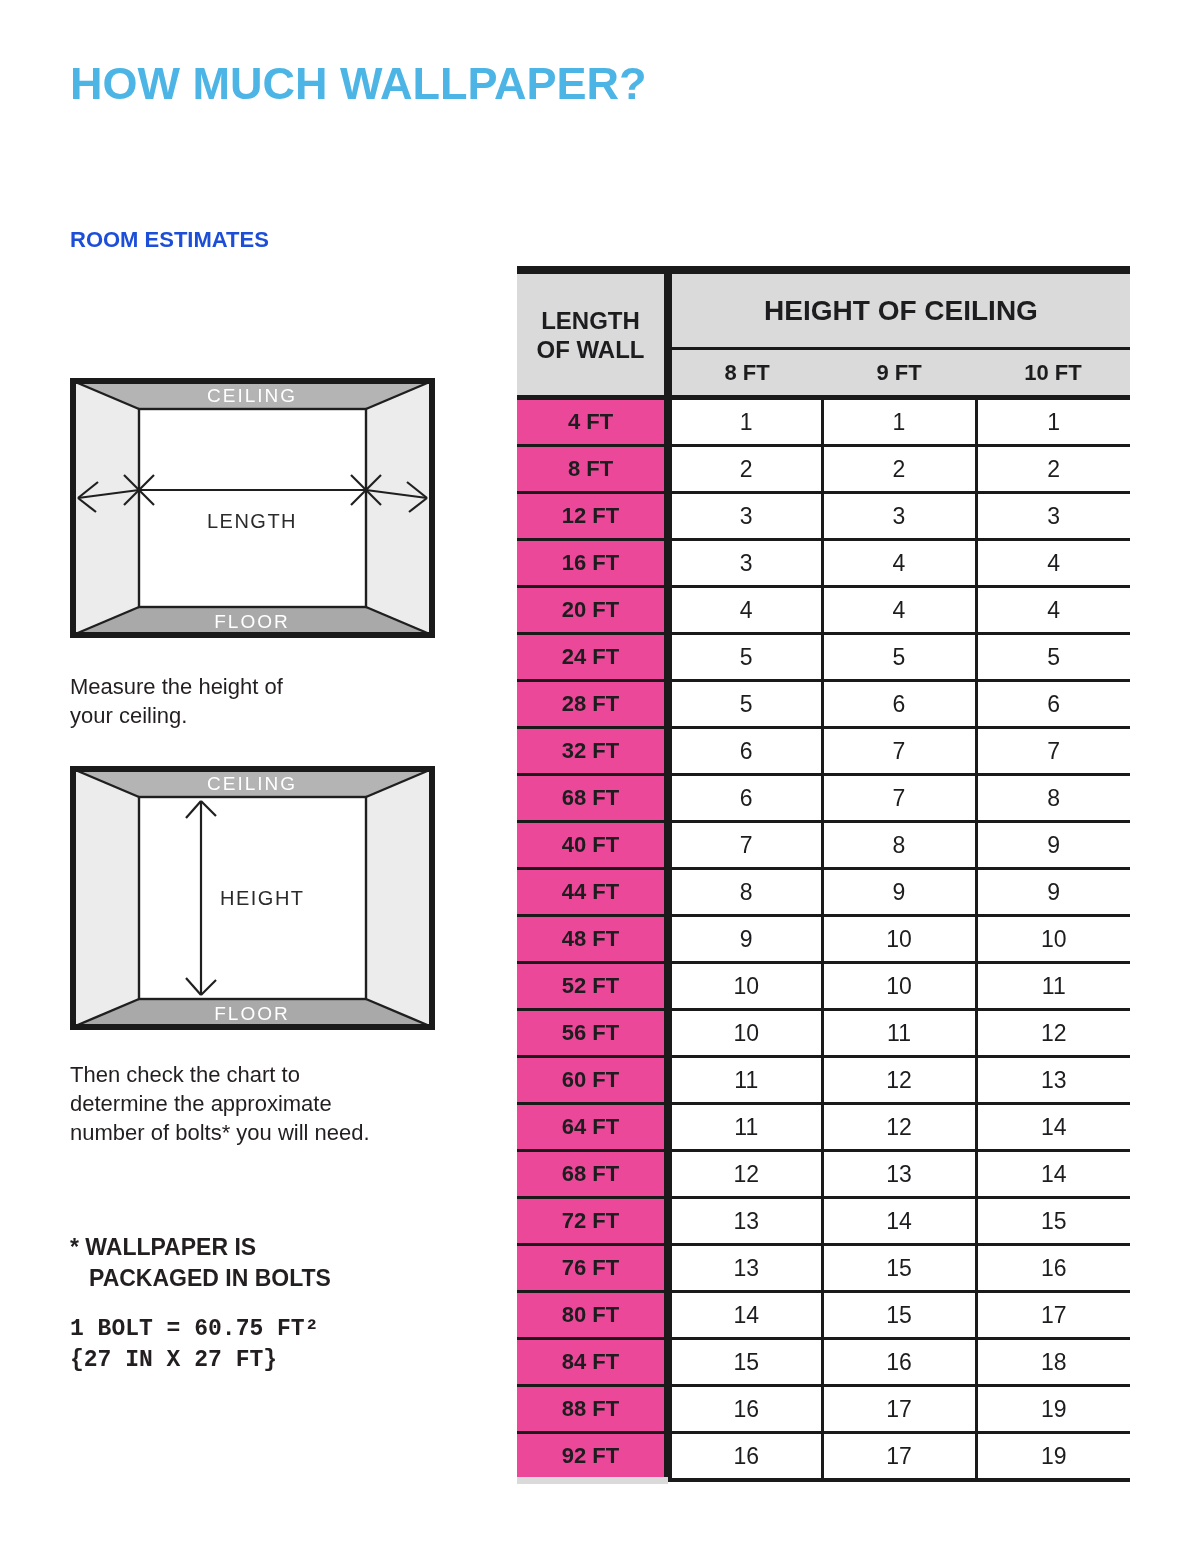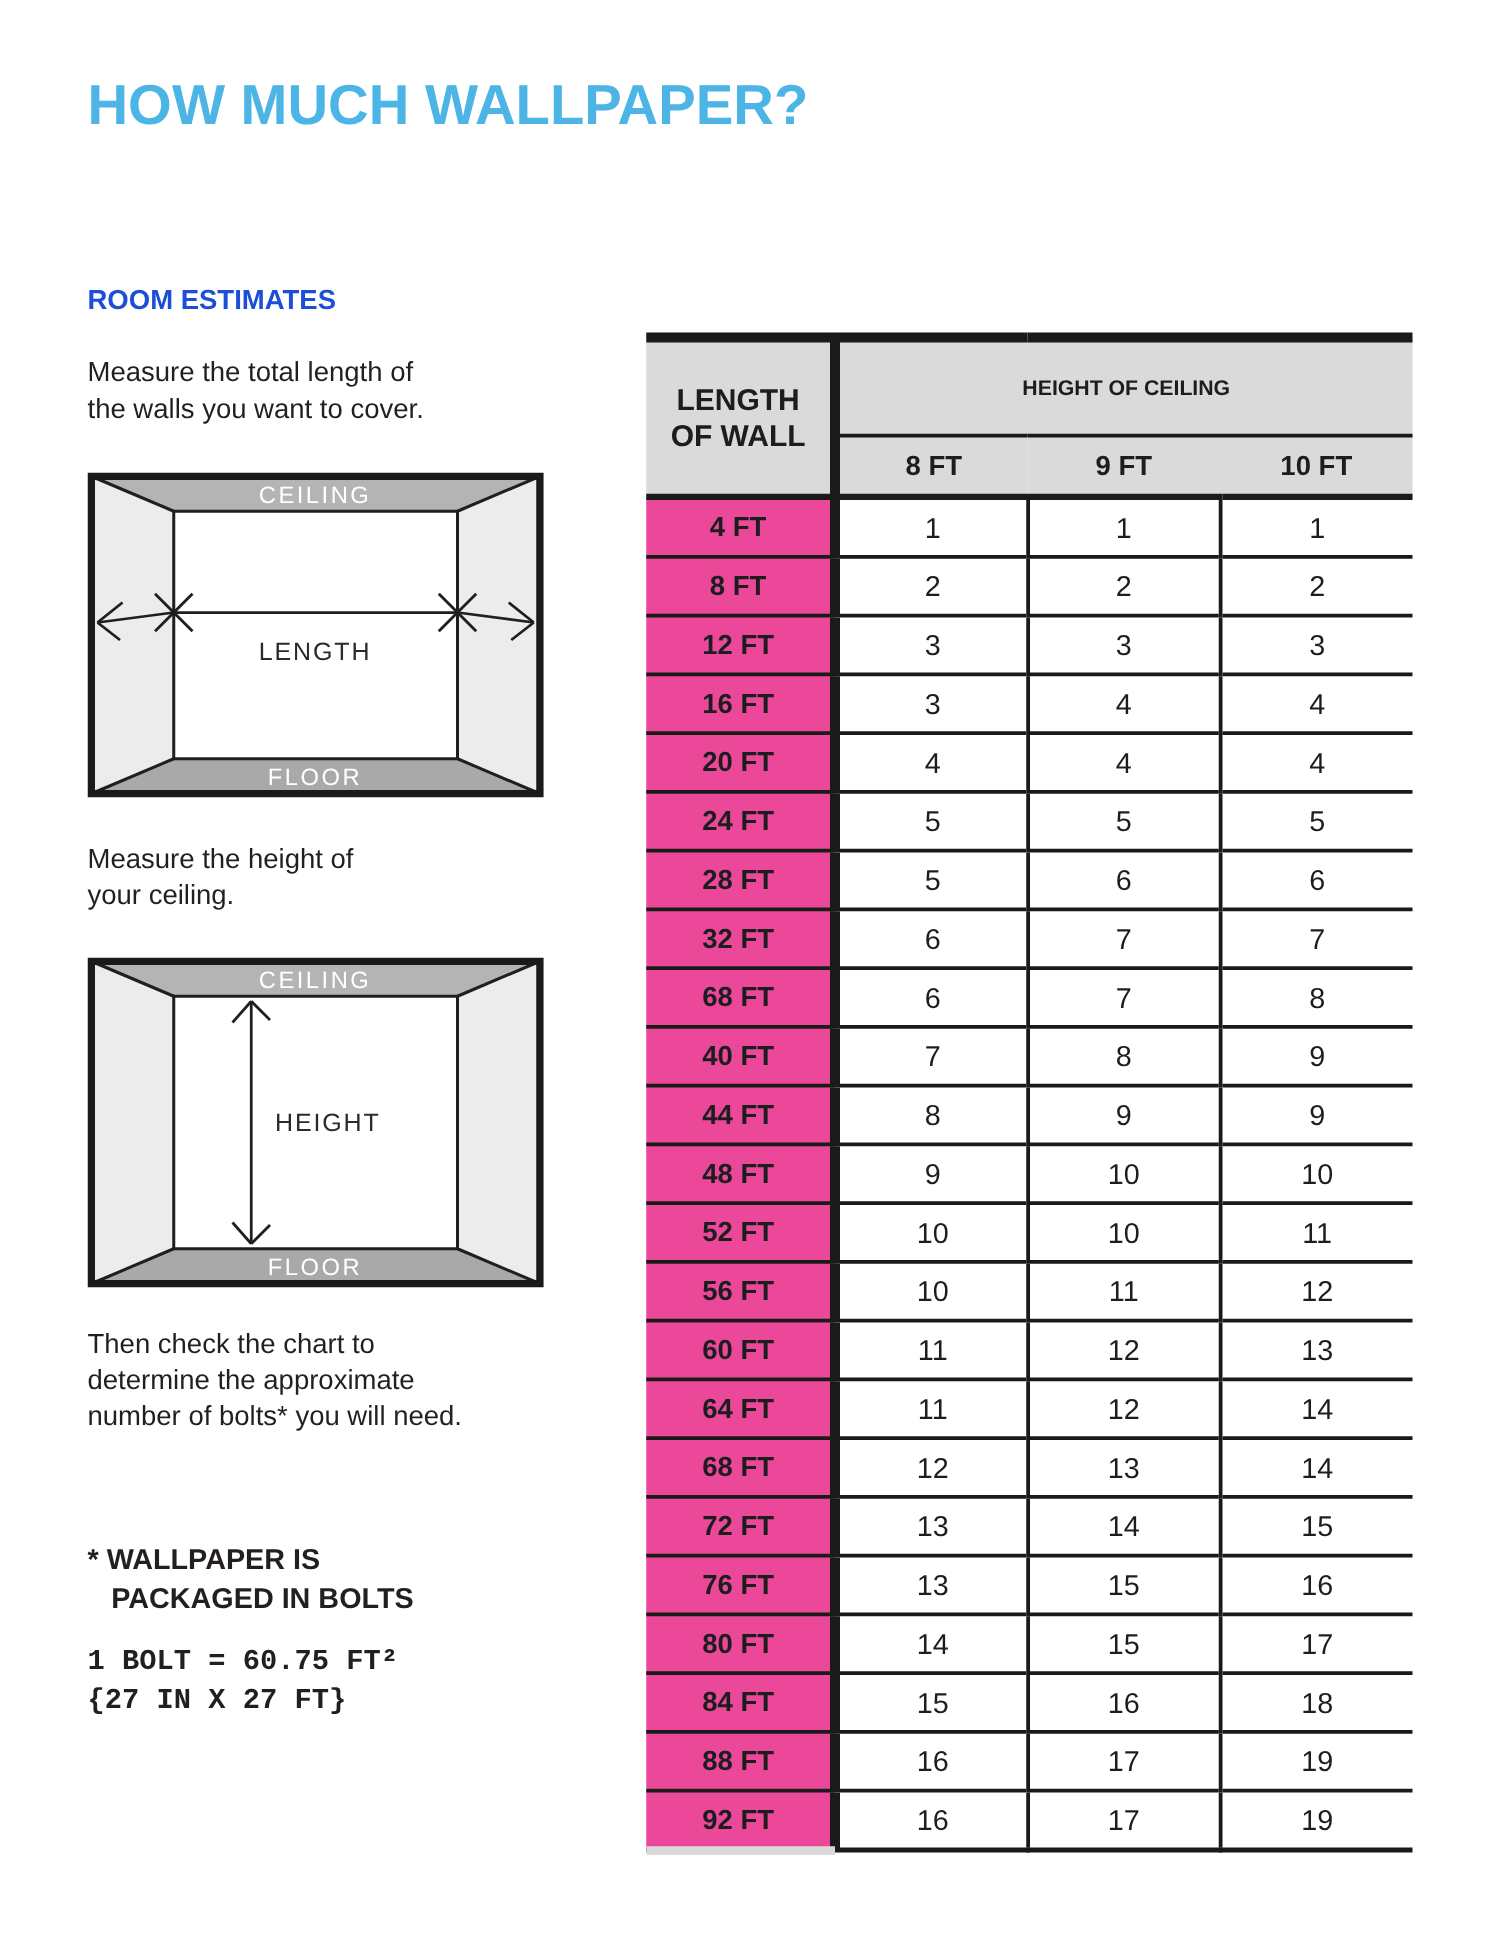--- a/index.html
+++ b/index.html
@@ -61,21 +61,21 @@
   .bolt-table col.c-val{width:154px;}
   th.len-hdr{
     background:#dadada;
     font-size:24px;font-weight:bold;line-height:29px;
     white-space:pre-line;
     border-right:8px solid #1a1a1a;
     border-bottom:5px solid #1a1a1a;
   }
   th.hoc-hdr{
     background:#dadada;
-    font-size:17px;font-weight:bold;
+    font-size:28px;font-weight:bold;
     height:73px;
     border-bottom:3px solid #1a1a1a;
   }
   tr.sub-hdr th{
     background:#dadada;
     font-size:22px;font-weight:bold;
     height:45px;
     border-bottom:5px solid #1a1a1a;
   }
   tbody th{
@@ -100,22 +100,20 @@
 </style>
 </head>
 <body>
 
 <div class="page">
 
   <h1 class="abs title">HOW MUCH WALLPAPER?</h1>
 
   <div class="abs section-heading room-heading">ROOM ESTIMATES</div>
 
-  <div class="abs body-text para1">Measure the total length of
-the walls you want to cover.</div>
 
   <svg class="abs diagram1" width="365" height="260" viewBox="0 0 365 260">
     <rect x="0" y="0" width="365" height="260" fill="#ffffff"></rect>
     <polygon points="3,3 362,3 296,31 69,31" fill="#b4b4b4"></polygon>
     <polygon points="3,257 362,257 296,229 69,229" fill="#a9a9a9"></polygon>
     <polygon points="3,3 69,31 69,229 3,257" fill="#ececec"></polygon>
     <polygon points="362,3 296,31 296,229 362,257" fill="#ececec"></polygon>
     <rect x="69" y="31" width="227" height="198" fill="#ffffff" stroke="#1f1f1f" stroke-width="2.4"></rect>
     <g stroke="#1f1f1f" stroke-width="2.4">
       <line x1="3" y1="3" x2="69" y2="31"></line>

